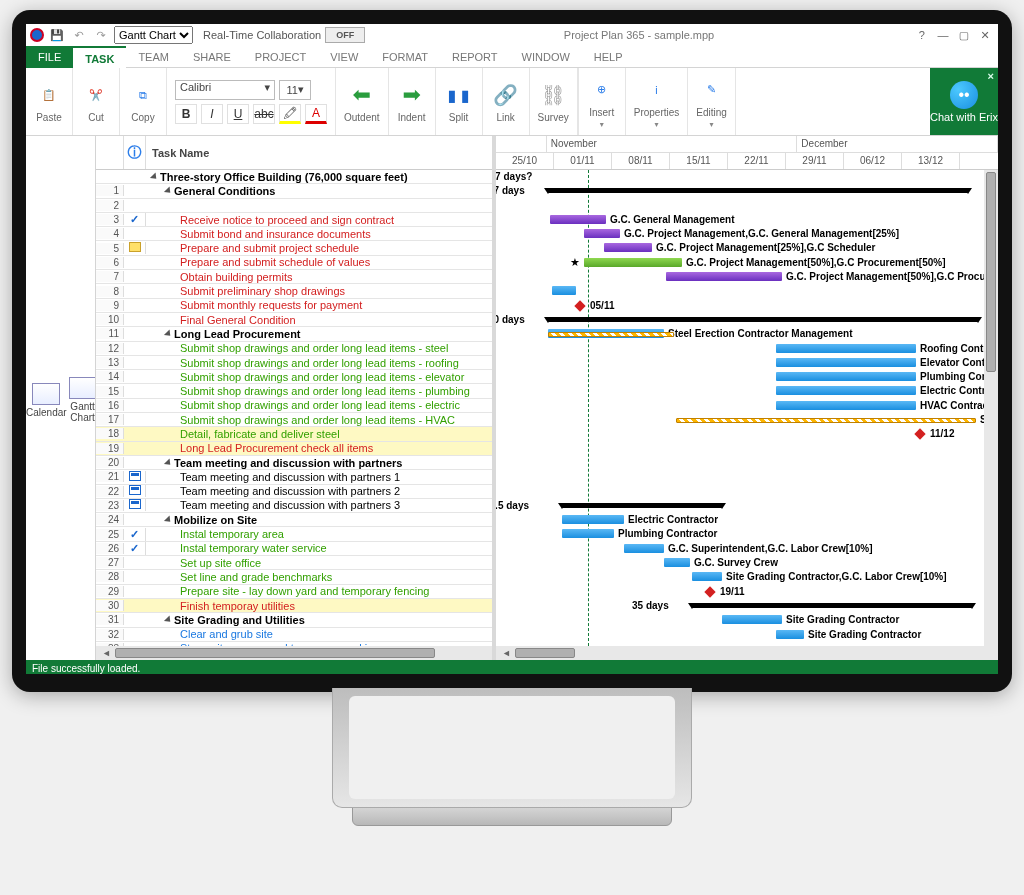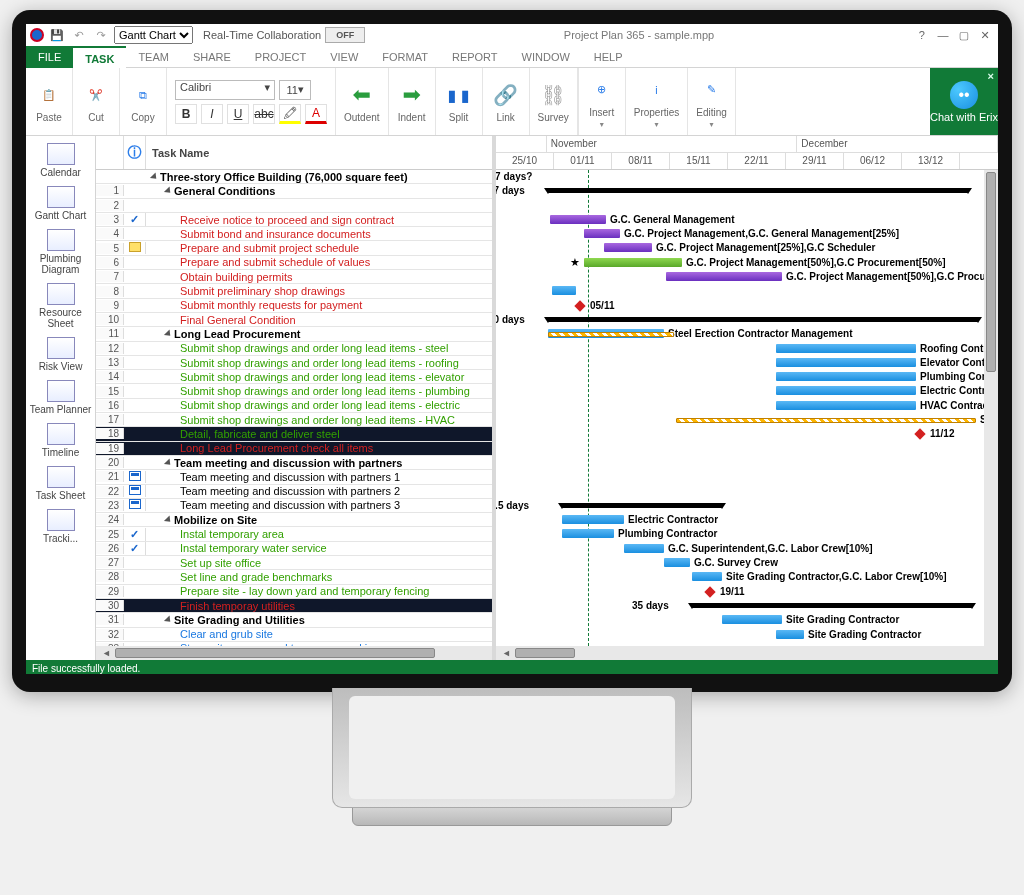--- a/index.html
+++ b/index.html
@@ -39,21 +39,21 @@
 .font-row { display: flex; gap: 4px; align-items: center; }
 .font-sel { width: 100px; height: 20px; border: 1px solid #bbb; font-size: 11px; padding: 0 4px; display: flex; justify-content: space-between; color: #444; }
 .size-sel { width: 32px; height: 20px; border: 1px solid #bbb; font-size: 11px; display: flex; align-items: center; justify-content: center; color: #444; }
 .fmt-btn { width: 22px; height: 20px; border: 1px solid #e0e0e0; display: flex; align-items: center; justify-content: center; font-size: 12px; color: #333; }
 .chat { background: #117a37; color: #fff; width: 68px; display: flex; flex-direction: column; align-items: center; justify-content: center; position: relative; }
 .chat .face { width: 28px; height: 28px; border-radius: 50%; background: radial-gradient(circle at 30% 30%, #4cc9ff, #1a8fe0); display: flex; align-items: center; justify-content: center; font-size: 16px; color: #fff; }
 .chat .x { position: absolute; top: 2px; right: 4px; color: #dfe; font-weight: bold; }
 
 
 .workspace { height: 524px; display: flex; }
-.viewbar { width: 70px; background: #fff; border-right: 1px solid #d4d4d4; display: flex; flex-direction: column; align-items: center; padding-top: 4px; gap: 2px; overflow: hidden; }
+.viewbar { width: 70px; background: #fff; border-right: 1px solid #d4d4d4; display: flex; flex-direction: row; align-items: center; padding-top: 4px; gap: 2px; overflow: hidden; }
 .vitem { display: flex; flex-direction: column; align-items: center; gap: 2px; padding: 3px 0; width: 100%; }
 .vitem .vico { width: 28px; height: 22px; border: 1px solid #88b; background: linear-gradient(#fff,#e8eeff); position: relative; }
 .vitem .vlbl { font-size: 10px; color: #444; text-align: center; line-height: 1.1; }
 
 .tablepane { width: 400px; border-right: 4px solid #d9d9d9; display: flex; flex-direction: column; overflow: hidden; position: relative; }
 .ganttpane { flex: 1; display: flex; flex-direction: column; overflow: hidden; position: relative; }
 
 
 .thead { display: flex; height: 34px; border-bottom: 1px solid #ccc; background: #fff; font-weight: 600; color: #444; }
 .thead .col-id { width: 28px; border-right: 1px solid #ddd; }
@@ -65,21 +65,21 @@
 .trow .col-ind { width: 22px; border-right: 1px solid #ddd; text-align: center; font-size: 11px; }
 .trow .col-name { flex: 1; padding-left: 6px; font-size: 11px; white-space: nowrap; overflow: hidden; text-overflow: ellipsis; }
 .indent-0 { padding-left: 6px !important; }
 .indent-1 { padding-left: 20px !important; }
 .indent-2 { padding-left: 34px !important; }
 .bold { font-weight: bold; color: #000; }
 .c-red { color: #d32020; }
 .c-green { color: #32a000; }
 .c-blue { color: #1a78e0; }
 .c-black { color: #000; }
-.hl-yellow { background: #0f172a; }
+.hl-yellow { background: #fef9c3; }
 .tri { display: inline-block; width: 0; height: 0; border-top: 4px solid transparent; border-bottom: 4px solid transparent; border-left: 5px solid #555; margin-right: 3px; transform: rotate(45deg); }
 .ind-check::before { content: "✓"; color: #1a66cc; font-weight: bold; }
 .ind-note { width: 12px; height: 10px; background: #ffe069; border: 1px solid #caa12a; display: inline-block; }
 .ind-cal { width: 12px; height: 10px; background: #fff; border: 1px solid #1a66cc; display: inline-block; position: relative; }
 .ind-cal::before { content: ""; position: absolute; left: 1px; right: 1px; top: 1px; height: 3px; background: #1a66cc; }
 
 
 .ghead { height: 34px; border-bottom: 1px solid #ccc; background: #fff; display: flex; flex-direction: column; }
 .ghead .months { height: 17px; display: flex; border-bottom: 1px solid #ddd; }
 .ghead .months div { border-right: 1px solid #ddd; font-size: 10px; color: #555; padding-left: 4px; display: flex; align-items: center; }

